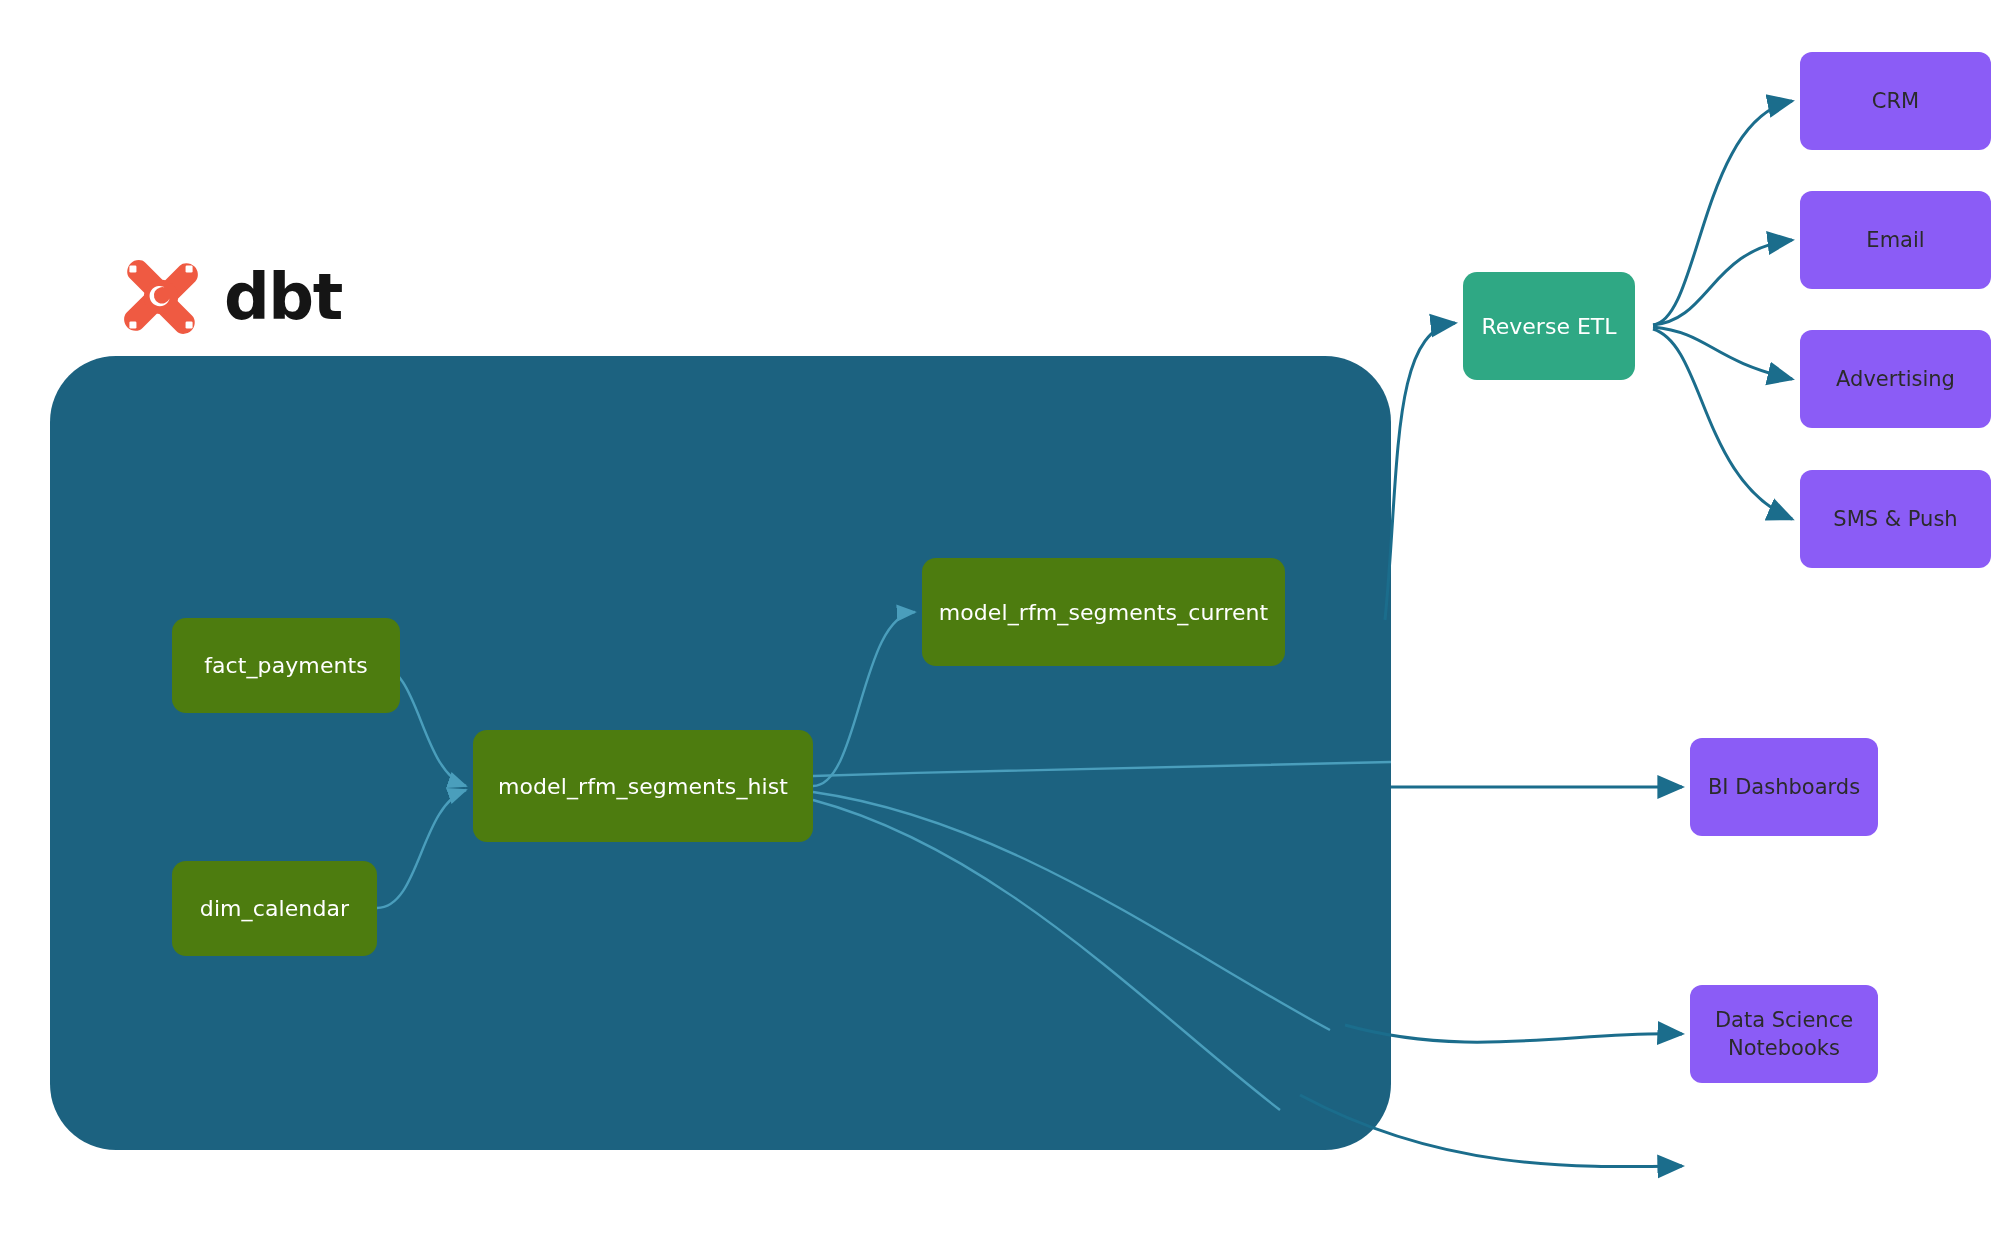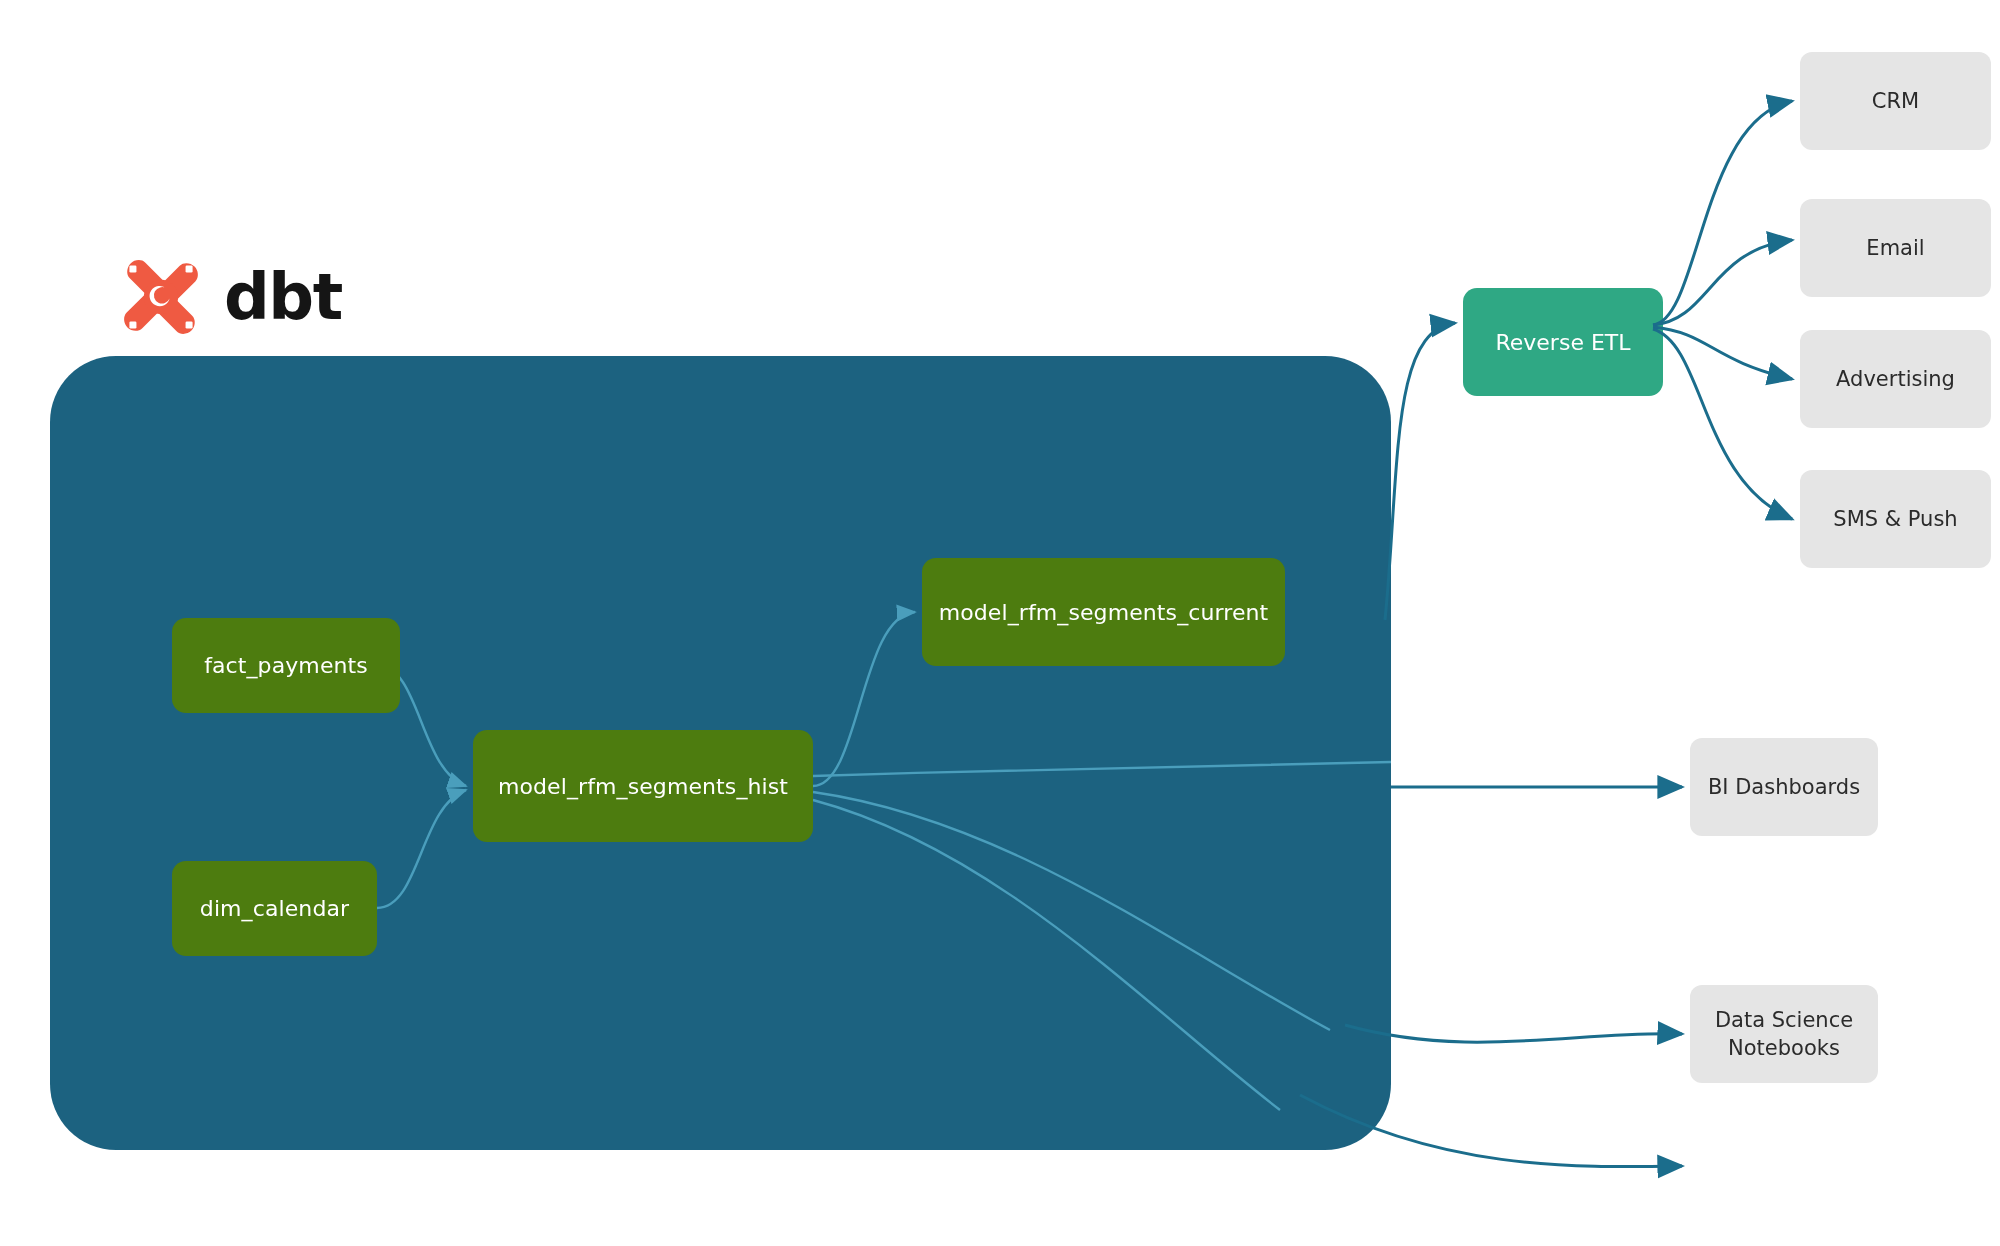--- a/index.html
+++ b/index.html
@@ -20,30 +20,30 @@
   .edges{position:absolute;left:0;top:0;width:2000px;height:1246px;pointer-events:none;}
   #edges-inner{z-index:3;}
   #edges-outer{z-index:6;}
 
   
   .node{position:absolute;display:flex;align-items:center;justify-content:center;
         text-align:center;box-sizing:border-box;z-index:5;}
   .node-model{background:#4d7c0f;color:#ffffff;border-radius:14px;font-size:22px;
         letter-spacing:.1px;padding:0 22px;}
   .node-green{background:#2fa884;color:#ffffff;border-radius:14px;font-size:22px;}
-  .node-gray{background:#e5e5e5;color:#2b2b2b;border-radius:12px;font-size:21px;line-height:1.35;}
+  .node-gray{background:#8b5cf6;color:#2b2b2b;border-radius:12px;font-size:21px;line-height:1.35;}
 
   #n-fact{left:172px;top:618px;width:228px;height:95px;}
   #n-dim{left:172px;top:861px;width:205px;height:95px;}
   #n-hist{left:473px;top:730px;width:340px;height:112px;justify-content:center;}
   #n-current{left:922px;top:558px;width:363px;height:108px;}
-  #n-retl{left:1463px;top:288px;width:200px;height:108px;align-items:center;}
+  #n-retl{left:1463px;top:272px;width:172px;height:108px;align-items:center;}
 
   #n-crm{left:1800px;top:52px;width:191px;height:98px;}
-  #n-email{left:1800px;top:191px;width:191px;height:98px;margin-top:8px;}
+  #n-email{left:1800px;top:191px;width:191px;height:98px;}
   #n-adv{left:1800px;top:330px;width:191px;height:98px;}
   #n-sms{left:1800px;top:470px;width:191px;height:98px;}
   #n-bi{left:1690px;top:738px;width:188px;height:98px;}
   #n-ds{left:1690px;top:985px;width:188px;height:98px;}
   #n-fs{left:1690px;top:1117px;width:188px;height:98px;}
 </style>
 </head>
 <body>
 
 <div id="stage">

